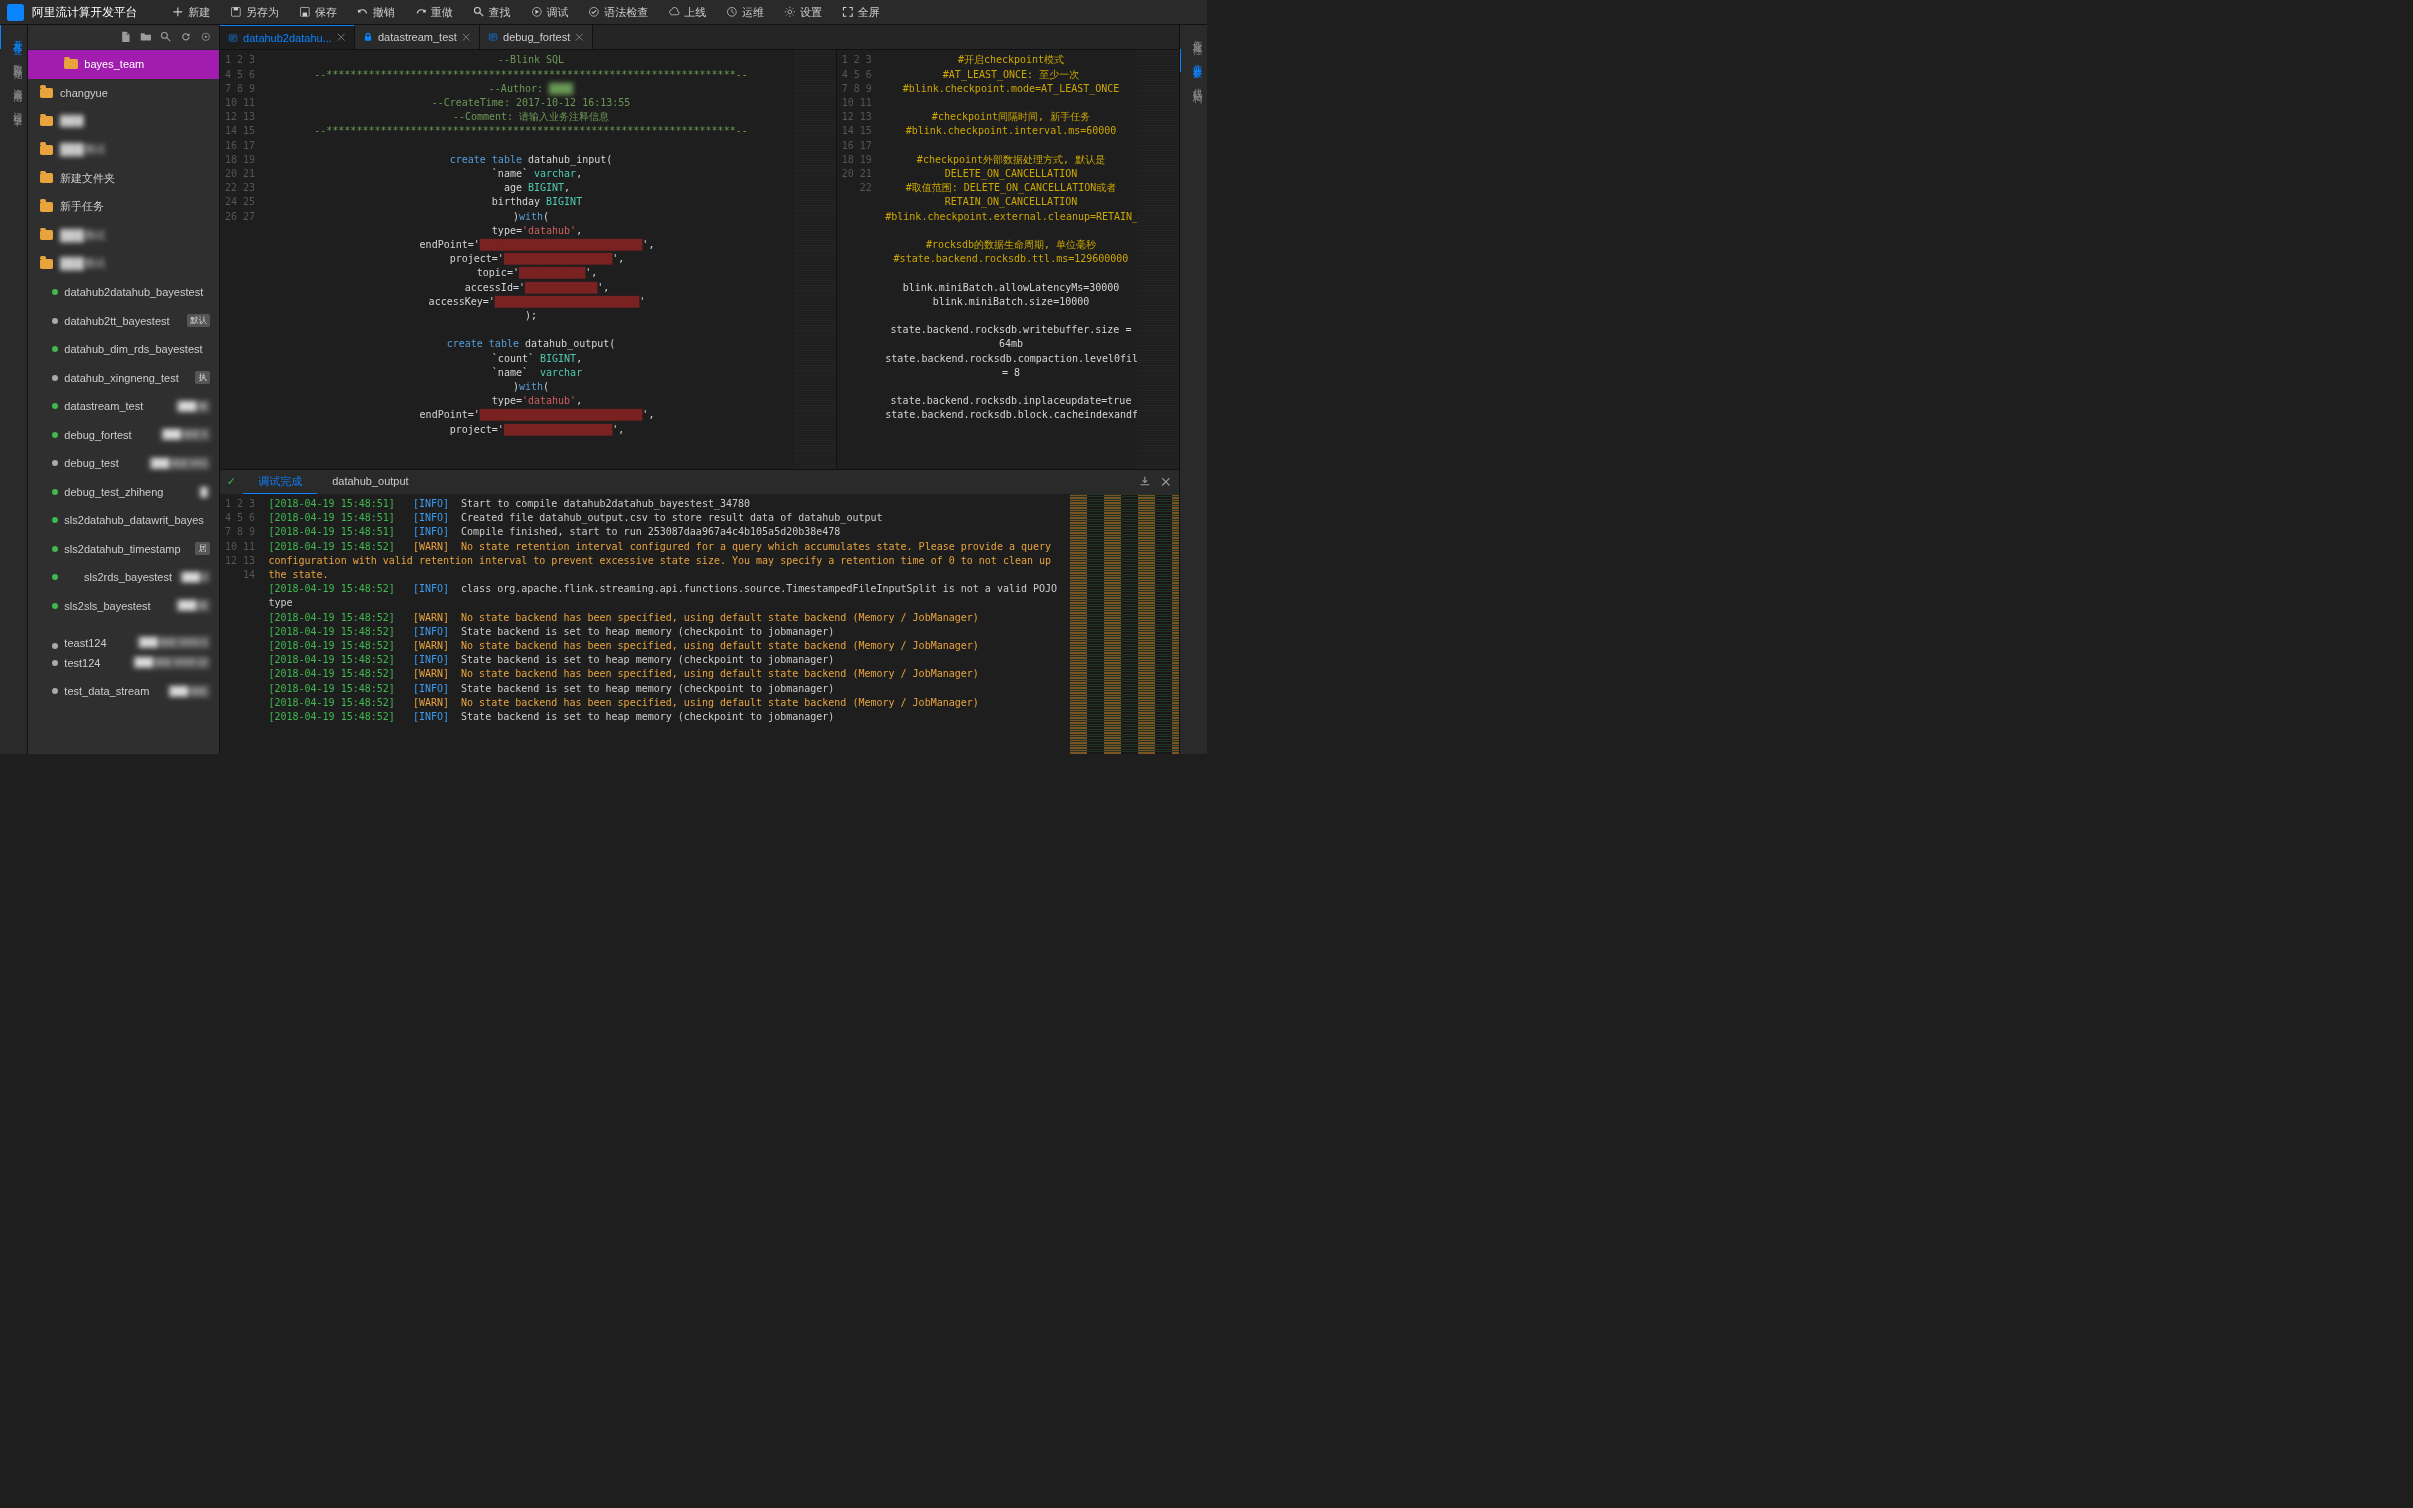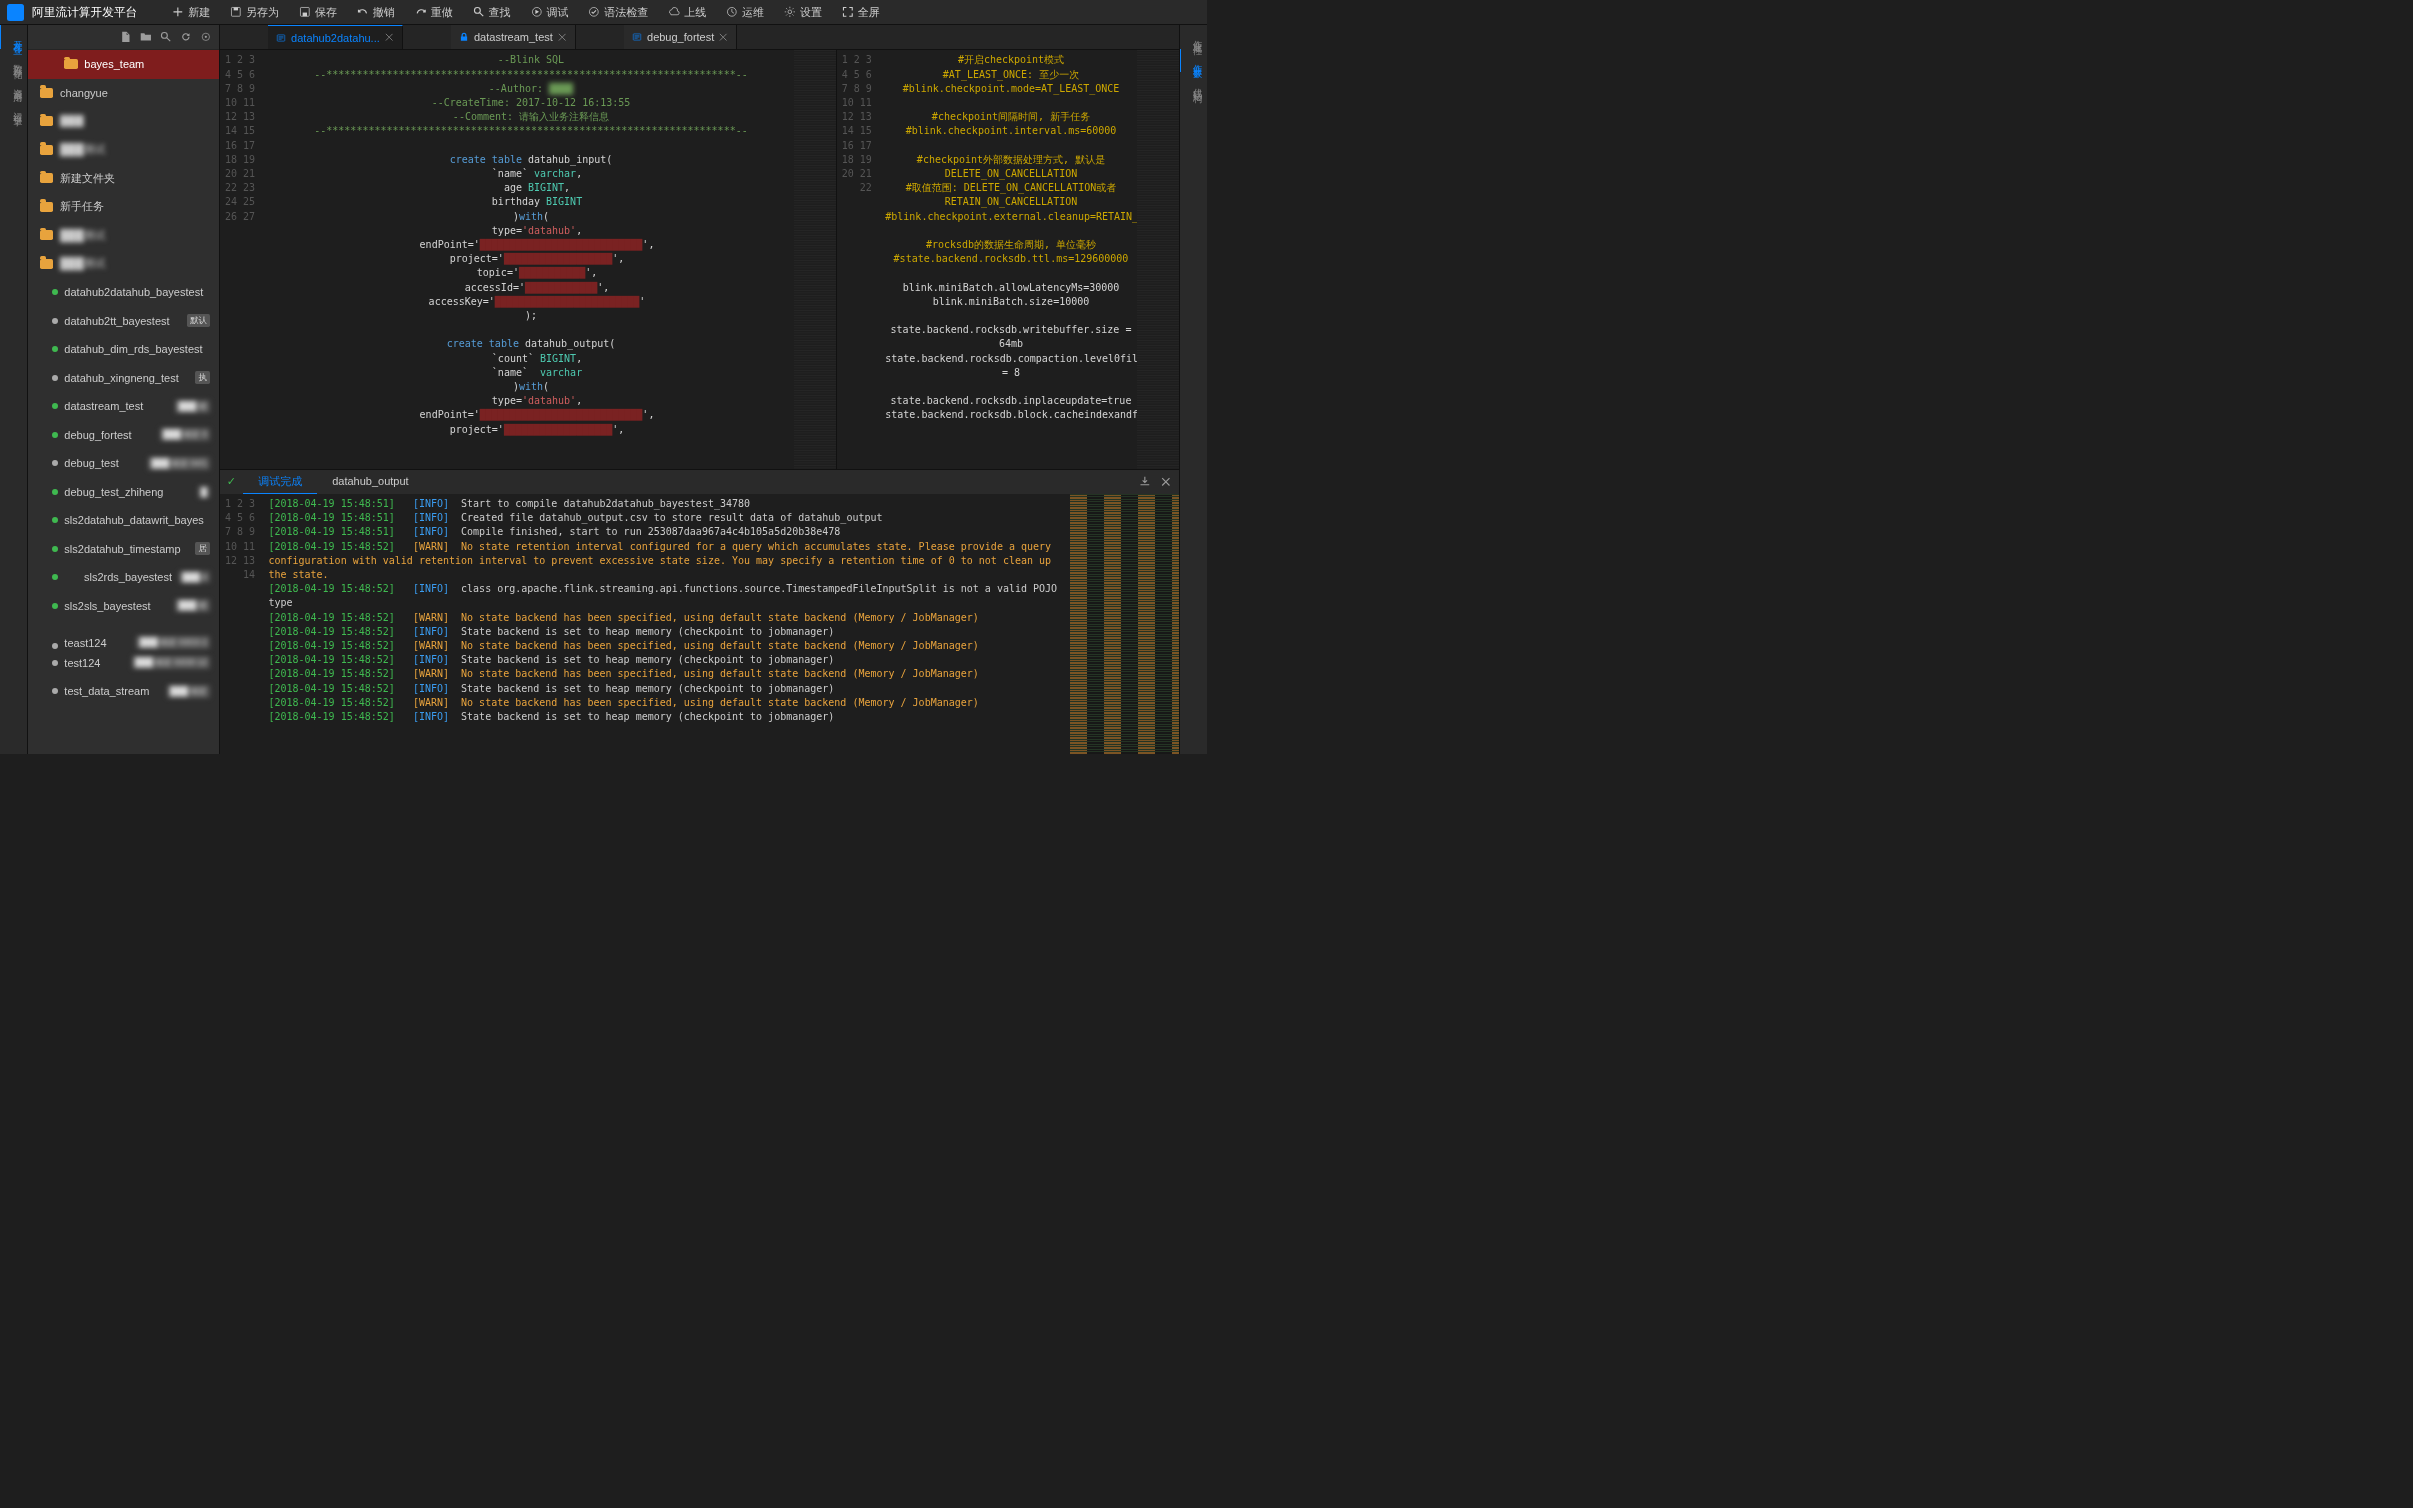--- a/index.html
+++ b/index.html
@@ -15,32 +15,32 @@
 .rail-item { padding: 8.4px 3.4px; text-align: center; color: #888; cursor: pointer; font-size: 9.2px; writing-mode: vertical-rl; text-orientation: upright; letter-spacing: 1.7px; }
 .rail-item.active { color: #0a84ff; border-left: 1.7px solid #0a84ff; }
 .right-rail { width: 28.5px; background: #2a2a2a; display: flex; flex-direction: column; border-left: 0.8px solid #111; }
 
 .sidebar { width: 193px; background: #2f2f2f; display: flex; flex-direction: column; border-right: 0.8px solid #111; }
 .sidebar-tools { height: 25px; display: flex; justify-content: flex-end; align-items: center; padding: 0 6.7px; gap: 8.4px; border-bottom: 0.8px solid #252525; }
 .sb-tool-icon { width: 11.7px; height: 11.7px; cursor: pointer; opacity: 0.7; }
 .tree { flex: 1; overflow-y: auto; }
 .tree-item { display: flex; align-items: center; height: 28.5px; padding: 0 8.4px 0 11.7px; cursor: pointer; gap: 6.7px; }
 .tree-item.folder { }
-.tree-item.selected { background: #7f1d1d; color: #fff; padding-left: 36px; }
+.tree-item.selected { background: #a21caf; color: #fff; padding-left: 36px; }
 .folder-icon { width: 13.4px; height: 10px; background: #e8a33d; border-radius: 1.7px; position: relative; }
 .folder-icon::before { content: ""; position: absolute; top: -2.5px; left: 0; width: 5.9px; height: 2.5px; background: #e8a33d; border-radius: 1.7px 1.7px 0 0; }
 .file-dot { width: 5.9px; height: 5.9px; border-radius: 50%; }
 .file-dot.green { background: #3fb950; }
 .file-dot.grey { background: #aaa; }
 .tree-label { flex: 1; white-space: nowrap; overflow: hidden; text-overflow: ellipsis; }
 .tree-badge { background: #555; color: #ddd; font-size: 8.4px; padding: 0.8px 3.4px; border-radius: 1.7px; white-space: nowrap; }
 
 .content { flex: 1; display: flex; flex-direction: column; }
 .tabs { height: 25px; background: #252525; display: flex; border-bottom: 0.8px solid #111; }
-.tab { display: flex; align-items: center; padding: 0 8.4px; gap: 5px; border-right: 0.8px solid #111; cursor: pointer; background: #2a2a2a; margin-left: 48px; }
+.tab { display: flex; align-items: center; padding: 0 8.4px; gap: 5px; border-right: 0.8px solid #111; cursor: pointer; background: #2a2a2a; }
 .tab.active { background: #1e1e1e; border-top: 1.7px solid #0a84ff; }
 .tab-icon { width: 10px; height: 10px; }
 .tab-close { width: 8.4px; height: 8.4px; opacity: 0.6; }
 
 .editors { flex: 1; display: flex; overflow: hidden; }
 .editor-pane { flex: 1; display: flex; overflow: hidden; position: relative; }
 .editor-pane.left { flex: 1.8; border-right: 0.8px solid #111; }
 .gutter { width: 42px; background: #1e1e1e; text-align: right; padding: 3.4px 6.7px 3.4px 0; color: #555; font-family: Consolas, monospace; font-size: 10px; line-height: 14.2px; }
 .code { flex: 1; padding: 3.4px 0 3.4px 6.7px; font-family: Consolas, monospace; font-size: 10px; line-height: 14.2px; white-space: pre; overflow: hidden; text-align: center; }
 .minimap { width: 42px; background: #1e1e1e; opacity: 0.4; background-image: linear-gradient(#333 0.8px, transparent 0.8px); background-size: 100% 2.5px; }

